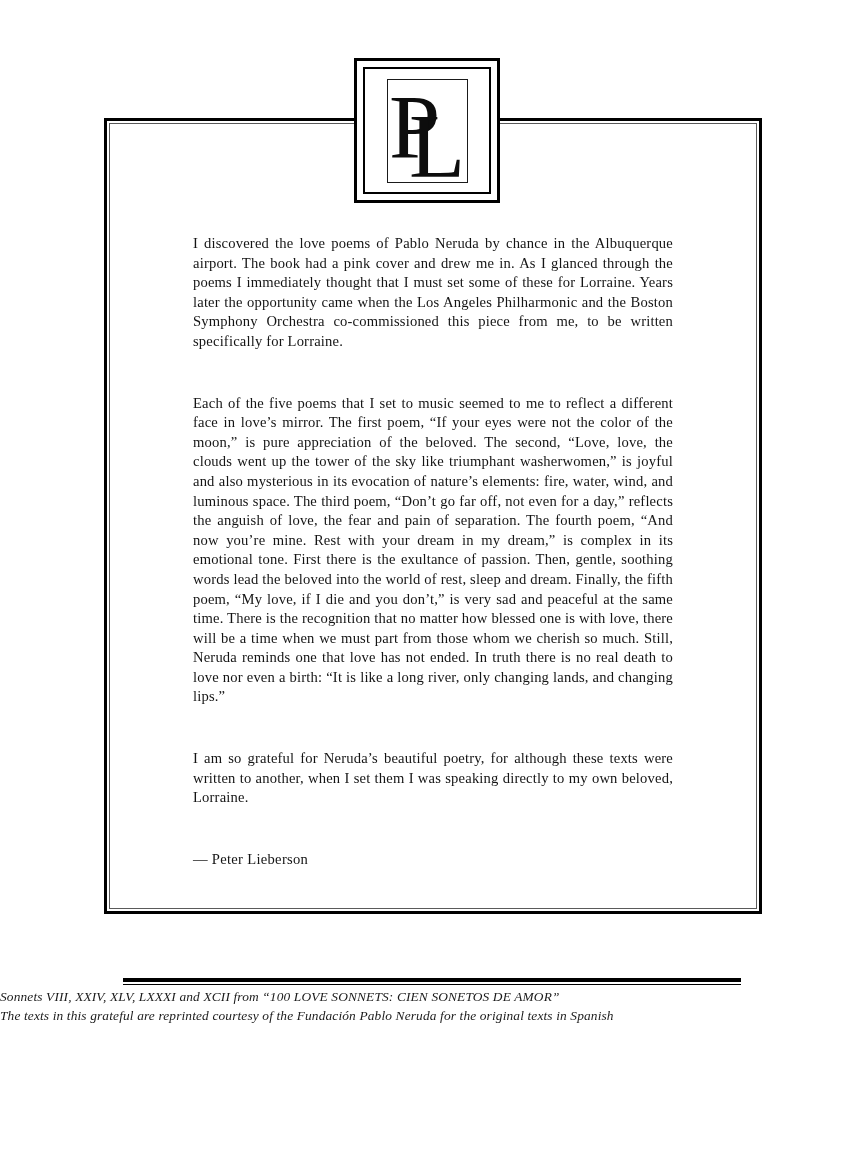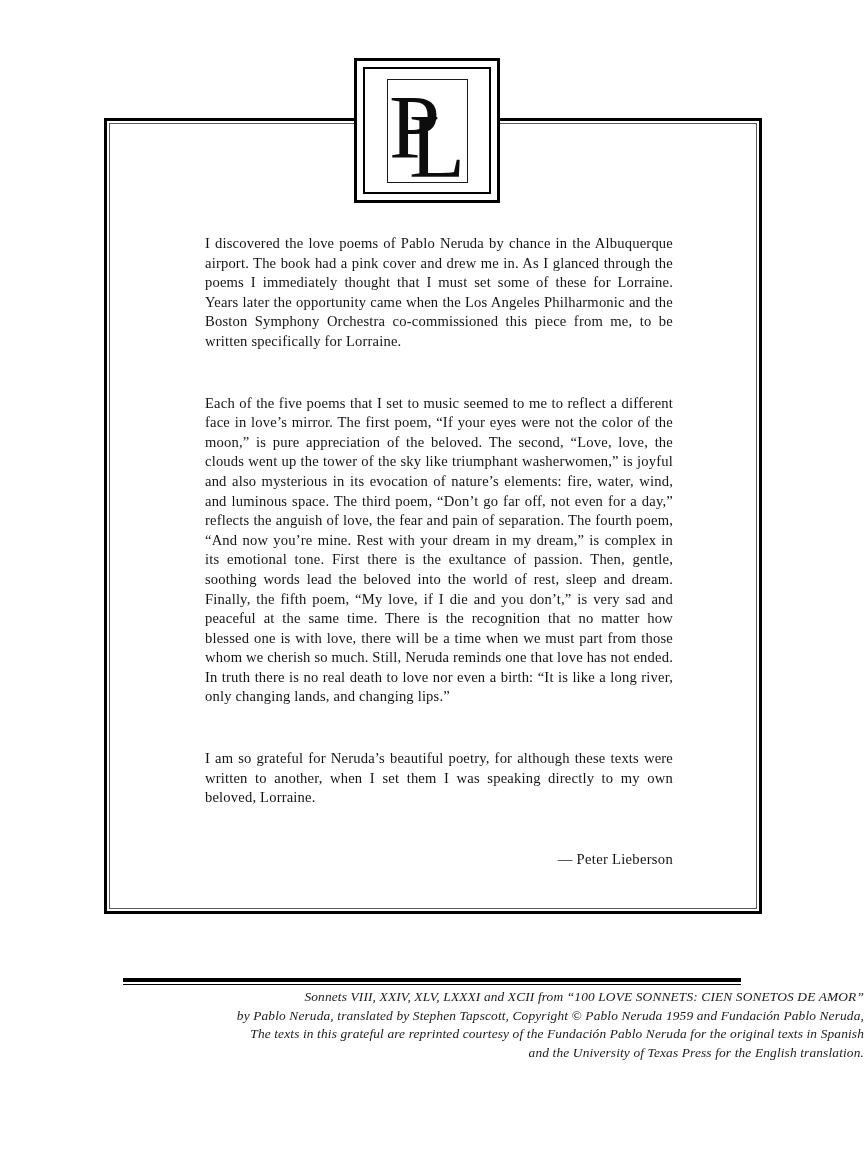--- a/index.html
+++ b/index.html
@@ -56,33 +56,32 @@
     z-index: 1;
   }
   .frame-inner {
     position: absolute;
     inset: 3px;
     padding: 110px 83px 0 83px;
     box-sizing: border-box;
   }
 
   .body-para {
-    margin: 0 0 42px 12px;
+    margin: 0 0 42px 0;
     font-size: 14.6px;
     line-height: 19.6px;
     letter-spacing: 0.012em;
     text-align: justify;
     color: #141414;
   }
   .signature {
     margin: 12px 0 0 0;
     font-size: 14.6px;
     line-height: 19.6px;
     letter-spacing: 0.02em;
-    text-align: right;
     color: #141414;
   }
 
   
   .footer {
     position: absolute;
     left: 0;
     top: 978px;
     width: 864px;
     z-index: 1;
@@ -90,21 +89,21 @@
   .double-rule {
     width: 618px;
     height: 7px;
     margin: 0 auto;
     box-sizing: border-box;
     border-top: 4px solid #000000;
     border-bottom: 1px solid #000000;
   }
   .footer-lines {
     margin-top: 3px;
-    text-align: right;
+    text-align: left;
   }
   .footer-line {
     font-style: italic;
     font-size: 13.4px;
     line-height: 18.5px;
     letter-spacing: 0.01em;
     color: #1a1a1a;
     white-space: nowrap;
   }
 </style>
@@ -130,19 +129,17 @@
       <p class="body-para">Each of the five poems that I set to music seemed to me to reflect a different face in love’s mirror. The first poem, “If your eyes were not the color of the moon,” is pure appreciation of the beloved. The second, “Love, love, the clouds went up the tower of the sky like triumphant washerwomen,” is joyful and also mysterious in its evocation of nature’s elements: fire, water, wind, and luminous space. The third poem, “Don’t go far off, not even for a day,” reflects the anguish of love, the fear and pain of separation. The fourth poem, “And now you’re mine. Rest with your dream in my dream,” is complex in its emotional tone. First there is the exultance of passion. Then, gentle, soothing words lead the beloved into the world of rest, sleep and dream. Finally, the fifth poem, “My love, if I die and you don’t,” is very sad and peaceful at the same time. There is the recognition that no matter how blessed one is with love, there will be a time when we must part from those whom we cherish so much. Still, Neruda reminds one that love has not ended. In truth there is no real death to love nor even a birth: “It is like a long river, only changing lands, and changing lips.”</p>
       <p class="body-para">I am so grateful for Neruda’s beautiful poetry, for although these texts were written to another, when I set them I was speaking directly to my own beloved, Lorraine.</p>
       <p class="signature">— Peter Lieberson</p>
     </div>
   </div>
 
   <div class="footer">
     <div class="double-rule"></div>
     <div class="footer-lines">
       <div class="footer-line">Sonnets VIII, XXIV, XLV, LXXXI and XCII from “100 LOVE SONNETS: CIEN SONETOS DE AMOR”</div>
-      <div class="footer-line">by Pablo Neruda, translated by Stephen Tapscott, Copyright © Pablo Neruda 1959 and Fundación Pablo Neruda,</div>
       <div class="footer-line">The texts in this grateful are reprinted courtesy of the Fundación Pablo Neruda for the original texts in Spanish</div>
-      <div class="footer-line">and the University of Texas Press for the English translation.</div>
     </div>
   </div>
 
 </div>
 
 </body></html>

